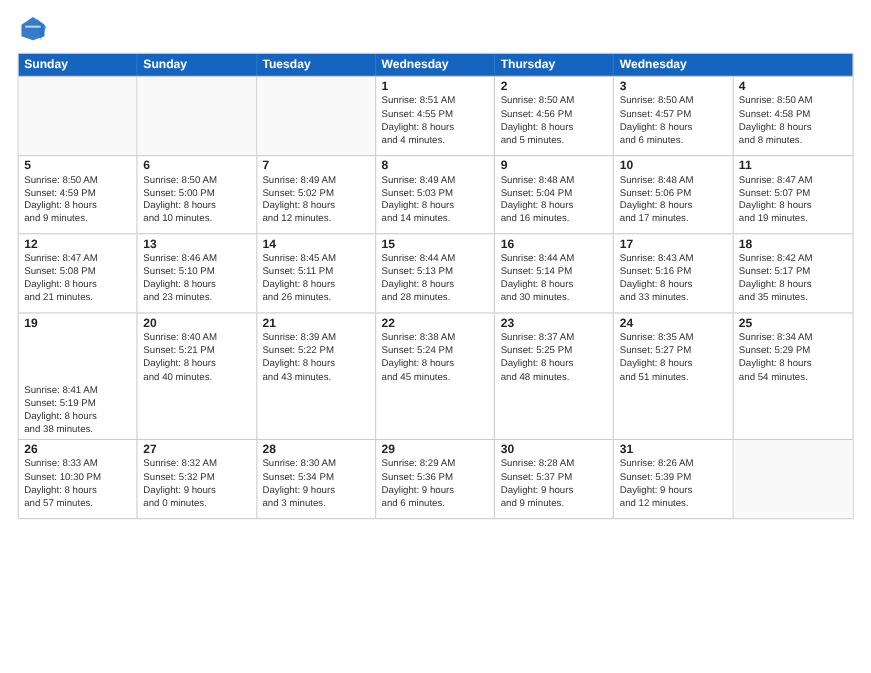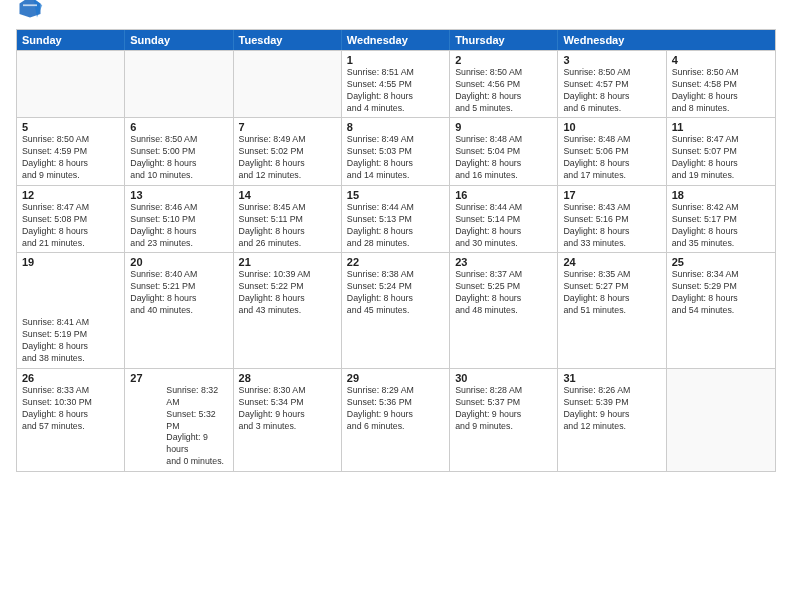--- a/index.html
+++ b/index.html
@@ -286,21 +286,21 @@
           </div>
           <div class="cal-cell">
             <div class="day-num">20</div>
             <div class="cell-text" style="white-space: pre-line;">Sunrise: 8:40 AM
 Sunset: 5:21 PM
 Daylight: 8 hours
 and 40 minutes.</div>
           </div>
           <div class="cal-cell">
             <div class="day-num">21</div>
-            <div class="cell-text" style="white-space: pre-line;">Sunrise: 10:39 AM
+            <div class="cell-text" style="white-space: pre-line;">Sunrise: 8:39 AM
 Sunset: 5:22 PM
 Daylight: 8 hours
 and 43 minutes.</div>
           </div>
           <div class="cal-cell">
             <div class="day-num">22</div>
             <div class="cell-text" style="white-space: pre-line;">Sunrise: 8:38 AM
 Sunset: 5:24 PM
 Daylight: 8 hours
 and 45 minutes.</div>
@@ -330,21 +330,21 @@
         <div class="cal-row">
           <div class="cal-cell">
             <div class="day-num">26</div>
             <div class="cell-text" style="white-space: pre-line;">Sunrise: 8:33 AM
 Sunset: 10:30 PM
 Daylight: 8 hours
 and 57 minutes.</div>
           </div>
           <div class="cal-cell">
             <div class="day-num">27</div>
-            <div class="cell-text" style="white-space: pre-line; margin-left: 36px;">Sunrise: 8:32 AM
+            <div class="cell-text" style="white-space: pre-line;">Sunrise: 8:32 AM
 Sunset: 5:32 PM
 Daylight: 9 hours
 and 0 minutes.</div>
           </div>
           <div class="cal-cell">
             <div class="day-num">28</div>
             <div class="cell-text" style="white-space: pre-line;">Sunrise: 8:30 AM
 Sunset: 5:34 PM
 Daylight: 9 hours
 and 3 minutes.</div>

